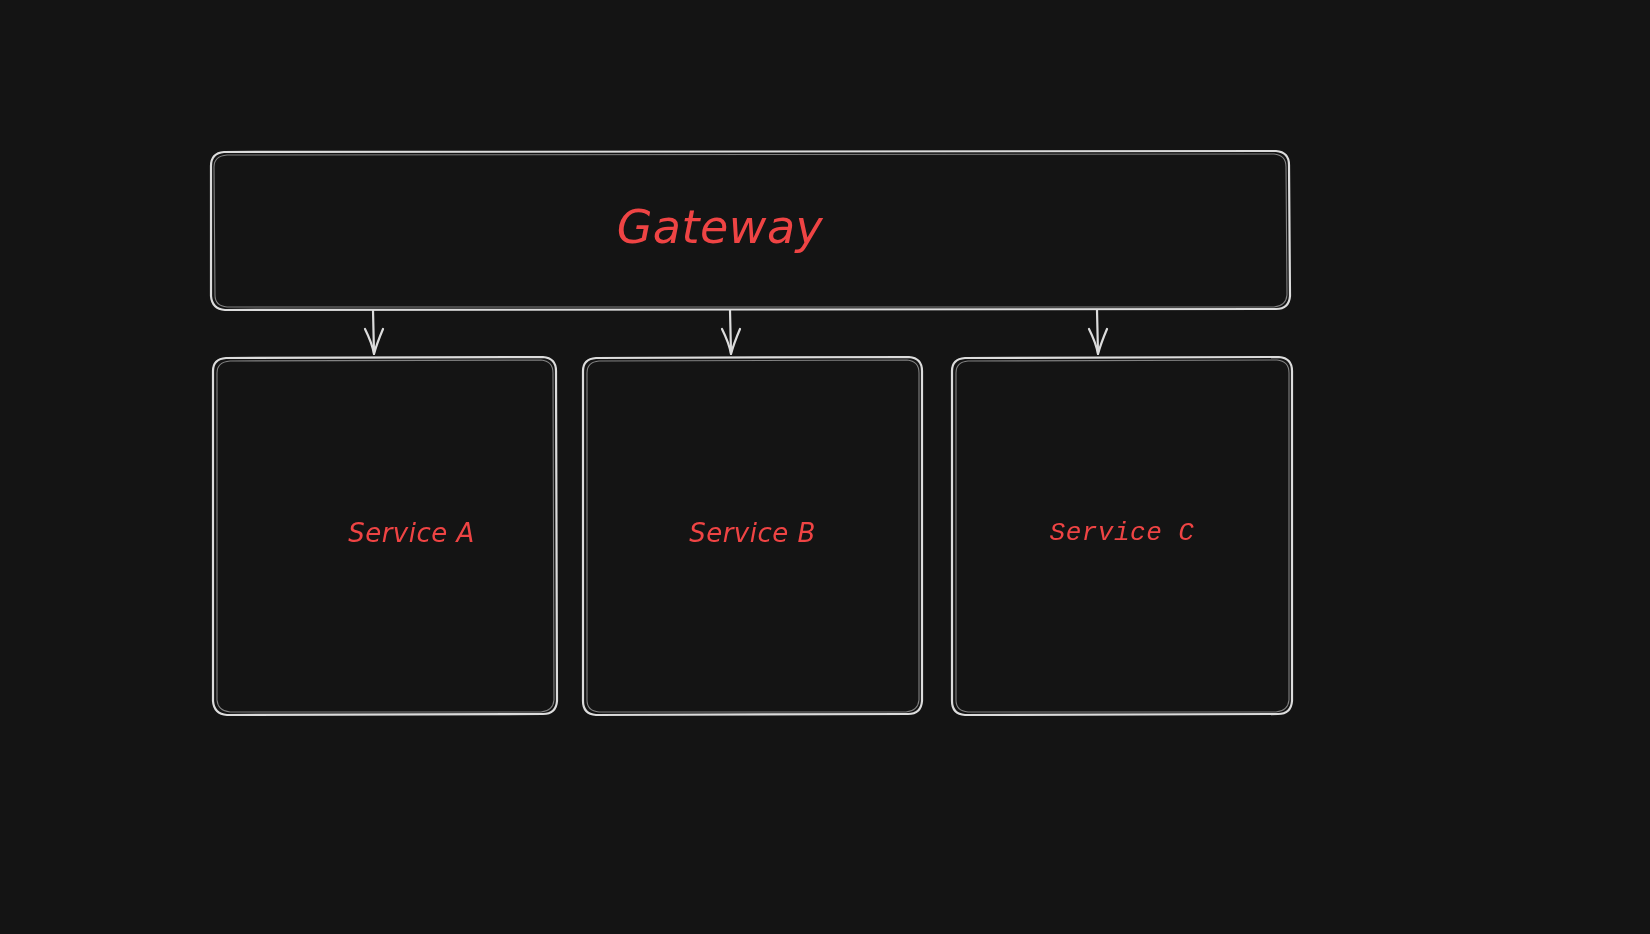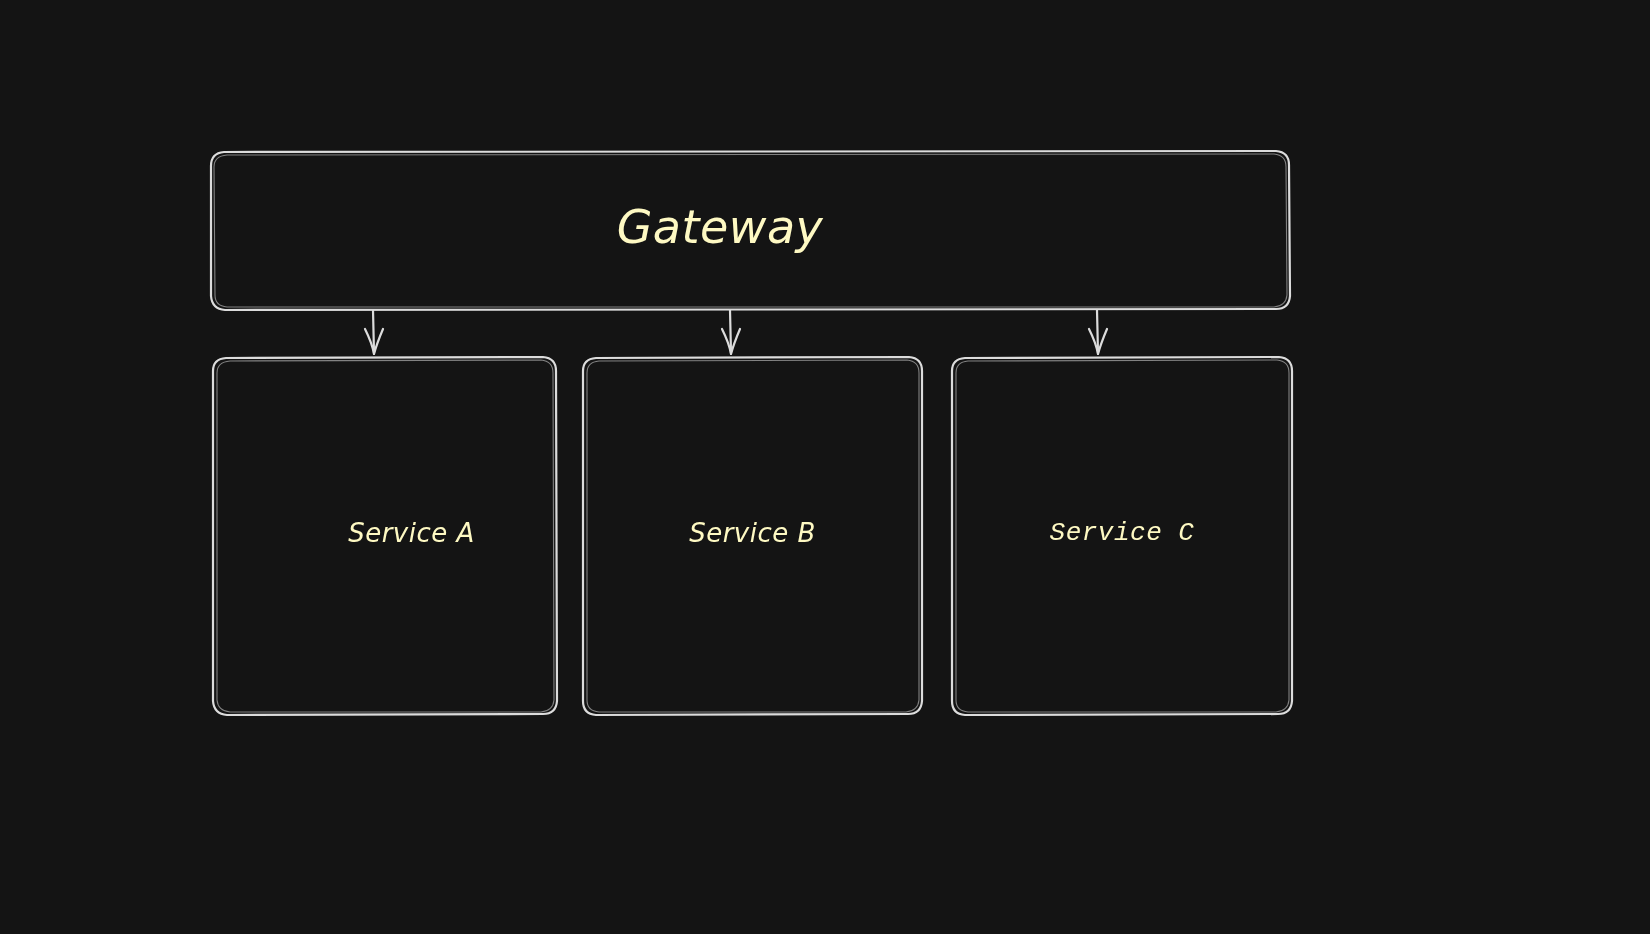--- a/index.html
+++ b/index.html
@@ -17,21 +17,21 @@
   }
   #sketch-svg {
     position: absolute;
     left: 0;
     top: 0;
     width: 1650px;
     height: 934px;
   }
   .node-label {
     position: absolute;
-    color: #fef9c3;
+    color: #ef4444;
     white-space: nowrap;
     font-family: "DejaVu Sans", sans-serif;
     font-style: italic;
     font-weight: 400;
     letter-spacing: 0.5px;
     pointer-events: none;
     text-align: center;
   }
   #gateway-label {
     left: 0;

